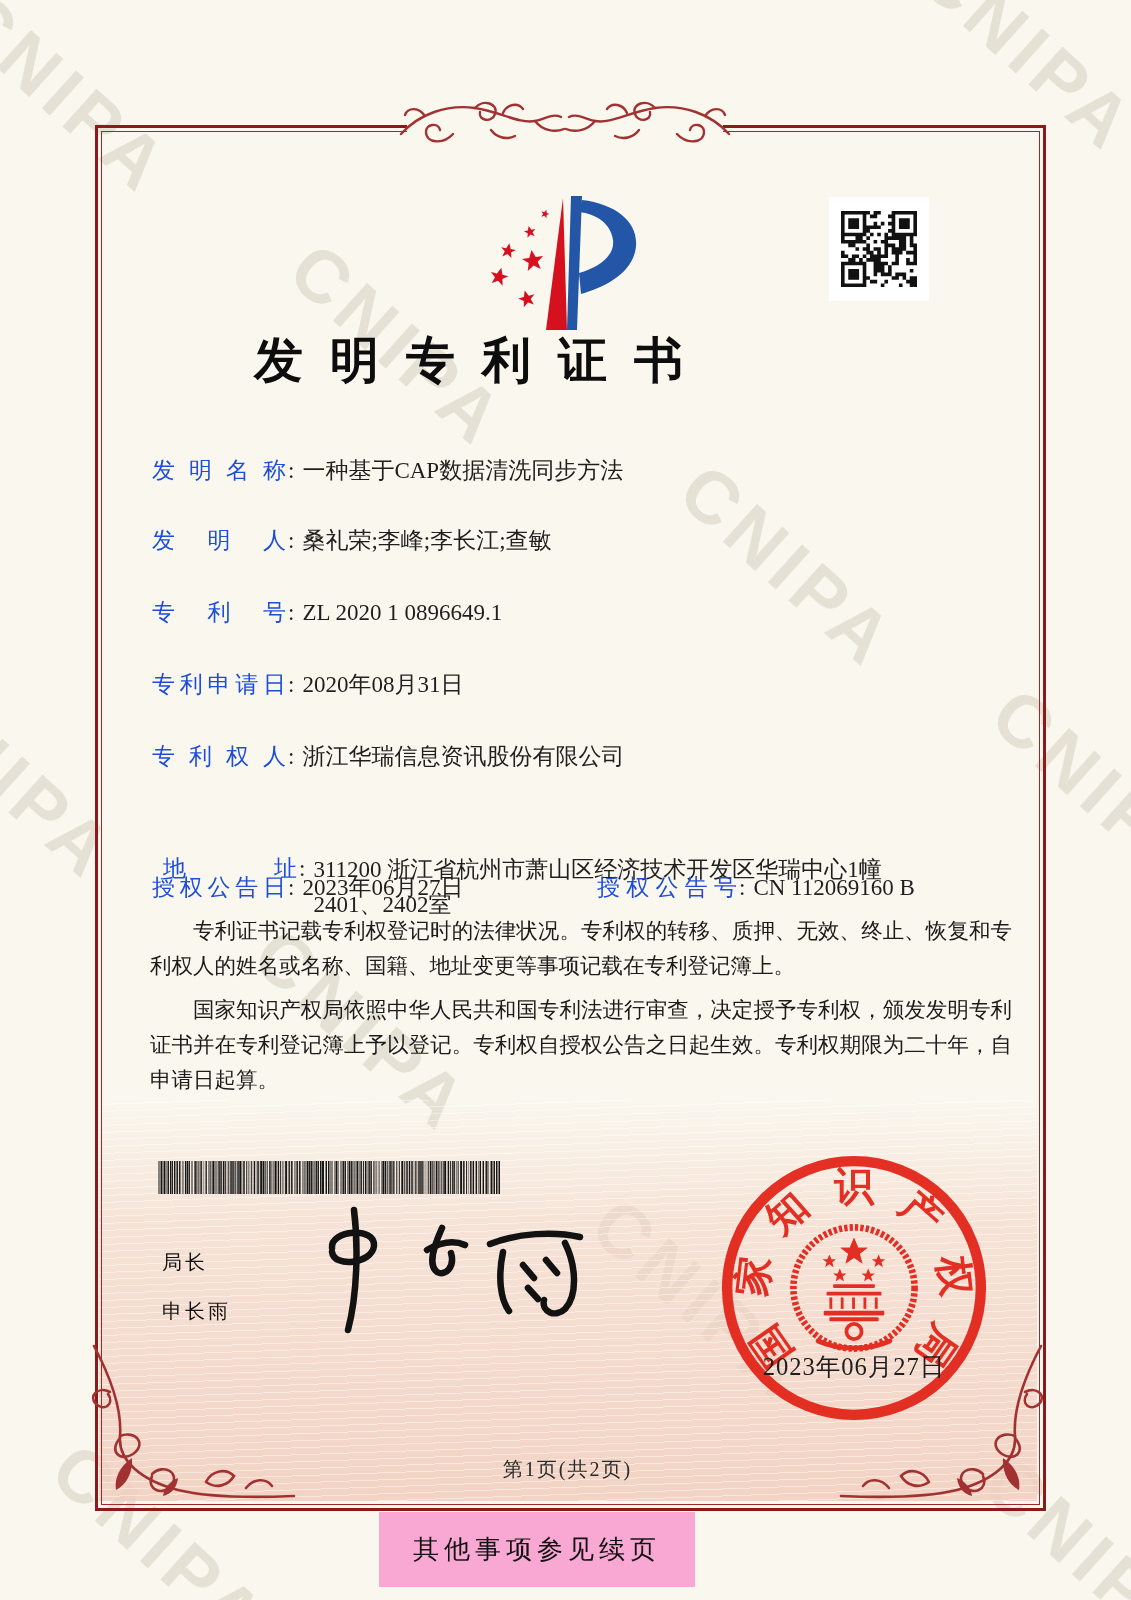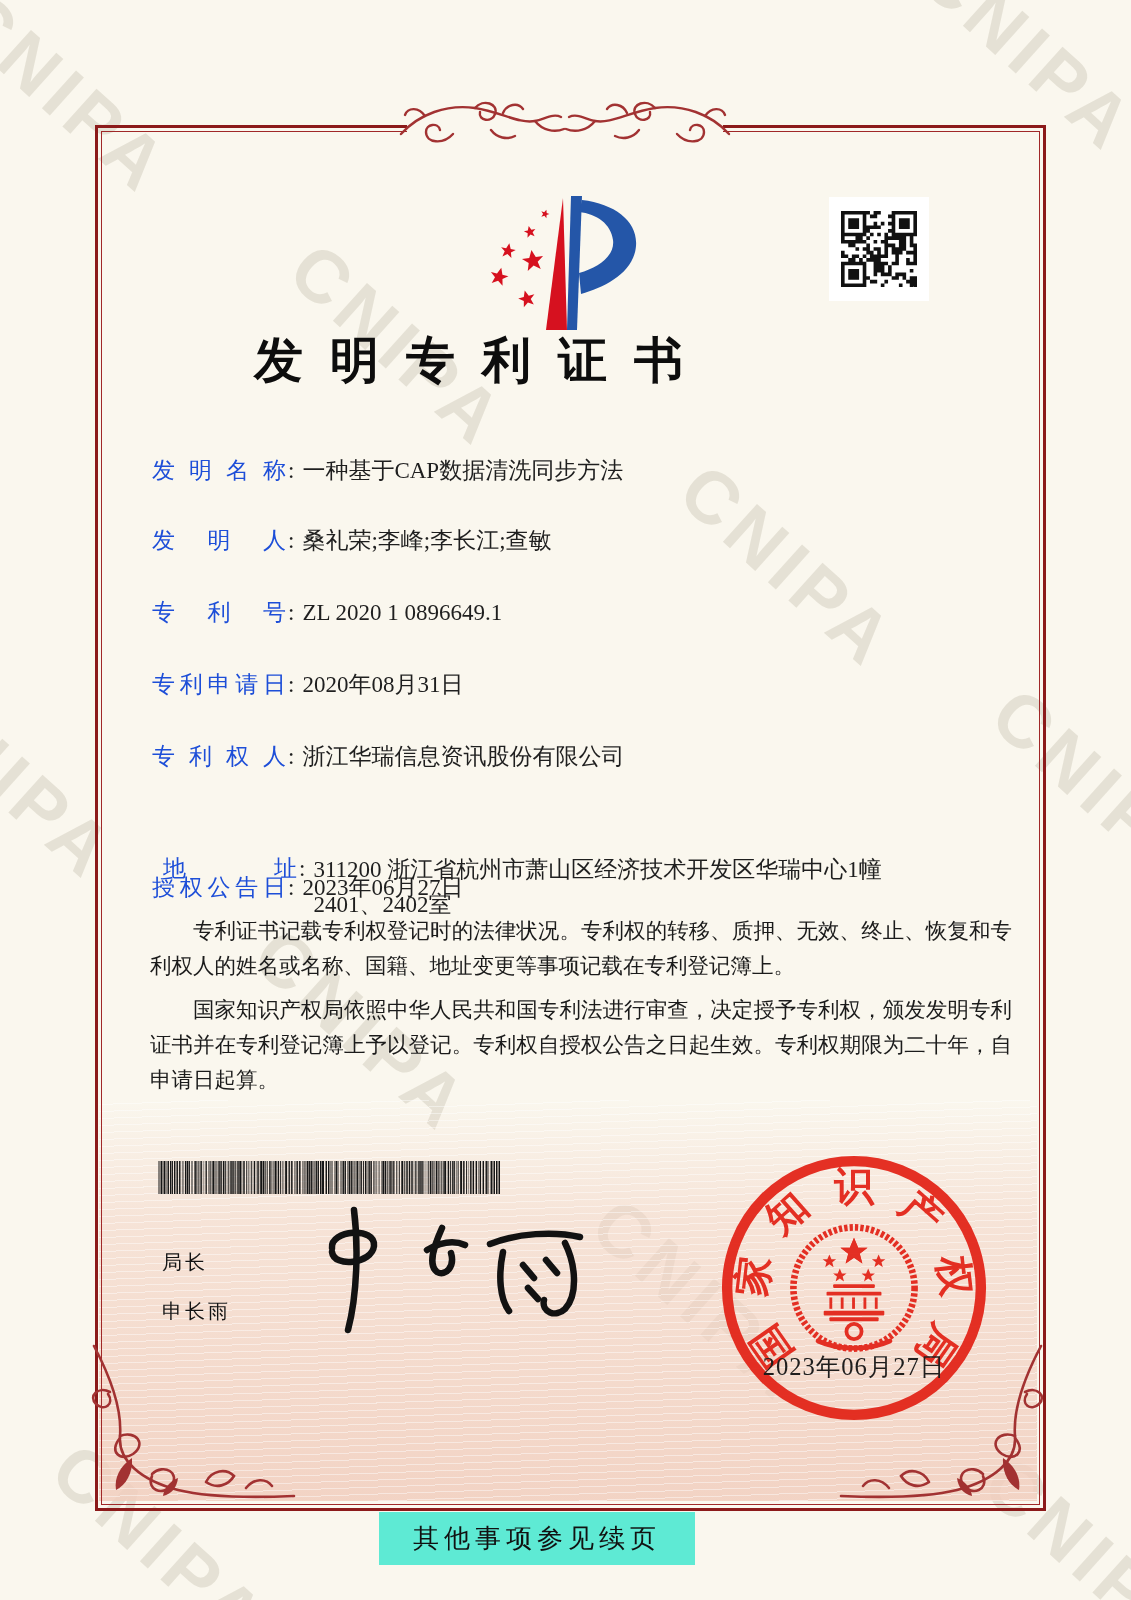--- a/index.html
+++ b/index.html
@@ -41,21 +41,21 @@
       color:#141414;line-height:49px;letter-spacing:3px;}
   #signature{position:absolute;left:292px;top:1198px;z-index:5;}
   #seal{position:absolute;left:712px;top:1146px;z-index:6;opacity:.95;}
   #seal .seal-ch{font-size:42px;font-weight:700;fill:#e3261a;text-anchor:middle;
       font-family:"Liberation Sans","DejaVu Sans",sans-serif;}
   #seal-date{font-size:26px;letter-spacing:1px;fill:#141414;text-anchor:middle;
       font-family:"Liberation Serif","DejaVu Serif",serif;}
   #page-indicator{position:absolute;left:95px;top:1456px;width:945px;z-index:5;text-align:center;
       font-size:20px;color:#2a2a2a;letter-spacing:2px;}
   #continuation{position:absolute;left:537px;top:1512px;transform:translateX(-50%);z-index:7;
-      background:#5eead4;padding:9px 34px;font-size:26px;letter-spacing:5px;color:#111;white-space:nowrap;}
+      background:#f9a8d4;padding:20px 34px;font-size:26px;letter-spacing:5px;color:#111;white-space:nowrap;}
 </style>
 </head>
 <body>
 
 <div id="page">
 
   <div class="wm" style="left:62px;top:92px;">CNIPA</div>
   <div class="wm" style="left:1028px;top:50px;">CNIPA</div>
   <div class="wm" style="left:398px;top:345px;">CNIPA</div>
   <div class="wm" style="left:788px;top:566px;">CNIPA</div>
@@ -159,20 +159,23 @@
     <span class="flabel">专利申请日</span><span class="fcolon">:</span><span class="fvalue">2020年08月31日</span>
   </div>
   <div class="frow" style="top:740px;">
     <span class="flabel">专利权人</span><span class="fcolon">:</span><span class="fvalue">浙江华瑞信息资讯股份有限公司</span>
   </div>
   <div class="frow addr" style="top:852px;margin-left:11px;">
     <span class="flabel">地址</span><span class="fcolon">:</span><span class="fvalue">311200 浙江省杭州市萧山区经济技术开发区华瑞中心1幢2401、2402室</span>
   </div>
   <div class="frow" style="top:871px;">
     <span class="flabel">授权公告日</span><span class="fcolon">:</span><span class="fvalue">2023年06月27日</span>
+    <span class="pair2">
+      <span class="flabel">授权公告号</span><span class="fcolon">:</span><span class="fvalue">CN 112069160 B</span>
+    </span>
   </div>
 
   <div id="paragraphs">
     <p>专利证书记载专利权登记时的法律状况。专利权的转移、质押、无效、终止、恢复和专利权人的姓名或名称、国籍、地址变更等事项记载在专利登记簿上。</p>
     <p>国家知识产权局依照中华人民共和国专利法进行审查，决定授予专利权，颁发发明专利证书并在专利登记簿上予以登记。专利权自授权公告之日起生效。专利权期限为二十年，自申请日起算。</p>
   </div>
 
   <svg id="barcode" viewBox="0 0 690 60" preserveAspectRatio="none">
     <g id="barcode-bars" fill="#161616">
         <path d="M0 0h1v60h-1zM3 0h2v60h-2zM6 0h3v60h-3zM11 0h4v60h-4zM16 0h1v60h-1zM19 0h3v60h-3zM24 0h3v60h-3zM28 0h2v60h-2zM32 0h3v60h-3zM37 0h3v60h-3zM42 0h2v60h-2zM45 0h1v60h-1zM48 0h1v60h-1zM50 0h1v60h-1zM54 0h3v60h-3zM58 0h3v60h-3zM62 0h2v60h-2zM67 0h1v60h-1zM69 0h1v60h-1zM73 0h3v60h-3zM77 0h2v60h-2zM81 0h2v60h-2zM85 0h3v60h-3zM90 0h1v60h-1zM94 0h1v60h-1zM96 0h2v60h-2zM101 0h1v60h-1zM103 0h1v60h-1zM105 0h2v60h-2zM109 0h4v60h-4zM114 0h1v60h-1zM116 0h1v60h-1zM118 0h1v60h-1zM121 0h3v60h-3zM125 0h3v60h-3zM130 0h3v60h-3zM134 0h2v60h-2zM138 0h1v60h-1zM141 0h2v60h-2zM145 0h3v60h-3zM149 0h3v60h-3zM153 0h1v60h-1zM155 0h2v60h-2zM159 0h3v60h-3zM163 0h4v60h-4zM168 0h1v60h-1zM171 0h3v60h-3zM177 0h2v60h-2zM181 0h1v60h-1zM184 0h1v60h-1zM187 0h2v60h-2zM192 0h3v60h-3zM198 0h2v60h-2zM201 0h2v60h-2zM205 0h4v60h-4zM210 0h3v60h-3zM214 0h2v60h-2zM218 0h2v60h-2zM223 0h3v60h-3zM227 0h1v60h-1zM230 0h1v60h-1zM232 0h1v60h-1zM234 0h4v60h-4zM240 0h3v60h-3zM245 0h2v60h-2zM249 0h1v60h-1zM252 0h1v60h-1zM255 0h4v60h-4zM261 0h1v60h-1zM263 0h2v60h-2zM267 0h3v60h-3zM273 0h1v60h-1zM276 0h2v60h-2zM279 0h2v60h-2zM283 0h3v60h-3zM289 0h1v60h-1zM292 0h2v60h-2zM295 0h1v60h-1zM298 0h4v60h-4zM303 0h3v60h-3zM307 0h3v60h-3zM312 0h2v60h-2zM315 0h1v60h-1zM317 0h3v60h-3zM321 0h2v60h-2zM325 0h3v60h-3zM329 0h4v60h-4zM336 0h3v60h-3zM341 0h3v60h-3zM346 0h2v60h-2zM350 0h1v60h-1zM353 0h1v60h-1zM356 0h3v60h-3zM360 0h2v60h-2zM365 0h1v60h-1zM368 0h1v60h-1zM370 0h3v60h-3zM374 0h3v60h-3zM380 0h2v60h-2zM383 0h3v60h-3zM387 0h2v60h-2zM390 0h2v60h-2zM394 0h2v60h-2zM398 0h4v60h-4zM404 0h1v60h-1zM406 0h3v60h-3zM411 0h2v60h-2zM415 0h3v60h-3zM419 0h1v60h-1zM422 0h3v60h-3zM426 0h3v60h-3zM432 0h2v60h-2zM435 0h1v60h-1zM438 0h1v60h-1zM441 0h1v60h-1zM444 0h1v60h-1zM448 0h1v60h-1zM450 0h4v60h-4zM455 0h3v60h-3zM460 0h2v60h-2zM464 0h3v60h-3zM468 0h2v60h-2zM471 0h2v60h-2zM474 0h1v60h-1zM478 0h2v60h-2zM483 0h2v60h-2zM488 0h4v60h-4zM494 0h2v60h-2zM498 0h3v60h-3zM503 0h3v60h-3zM508 0h3v60h-3zM513 0h1v60h-1zM516 0h2v60h-2zM519 0h1v60h-1zM522 0h3v60h-3zM526 0h3v60h-3zM530 0h2v60h-2zM533 0h1v60h-1zM537 0h1v60h-1zM541 0h2v60h-2zM545 0h3v60h-3zM549 0h2v60h-2zM552 0h1v60h-1zM554 0h1v60h-1zM557 0h3v60h-3zM561 0h2v60h-2zM564 0h1v60h-1zM567 0h2v60h-2zM571 0h2v60h-2zM574 0h4v60h-4zM581 0h3v60h-3zM586 0h2v60h-2zM590 0h3v60h-3zM594 0h2v60h-2zM598 0h1v60h-1zM601 0h2v60h-2zM606 0h4v60h-4zM612 0h3v60h-3zM618 0h2v60h-2zM623 0h1v60h-1zM626 0h3v60h-3zM631 0h3v60h-3zM637 0h3v60h-3zM642 0h1v60h-1zM645 0h3v60h-3zM651 0h3v60h-3zM656 0h1v60h-1zM658 0h3v60h-3zM663 0h1v60h-1zM667 0h3v60h-3zM671 0h2v60h-2zM674 0h2v60h-2zM678 0h3v60h-3zM682 0h1v60h-1zM684 0h2v60h-2z"></path>
@@ -230,16 +233,17 @@
         <rect x="172" y="160" width="3" height="12"></rect>
         <rect x="118" y="174" width="64" height="5" rx="1"></rect>
         <rect x="124" y="181" width="52" height="4" rx="1"></rect>
       </g>
       <circle cx="150" cy="196" r="8" fill="none" stroke-width="4"></circle>
       <path d="M112,206 C134,216 166,216 188,206" fill="none" stroke-width="5" stroke-linecap="round"></path>
     </g>
     <text id="seal-date" x="150" y="242">2023年06月27日</text>
   </svg>
 
+  <div id="page-indicator">第1页(共2页)</div>
 
   <div id="continuation">其他事项参见续页</div>
 
 </div>
 
 </body></html>

